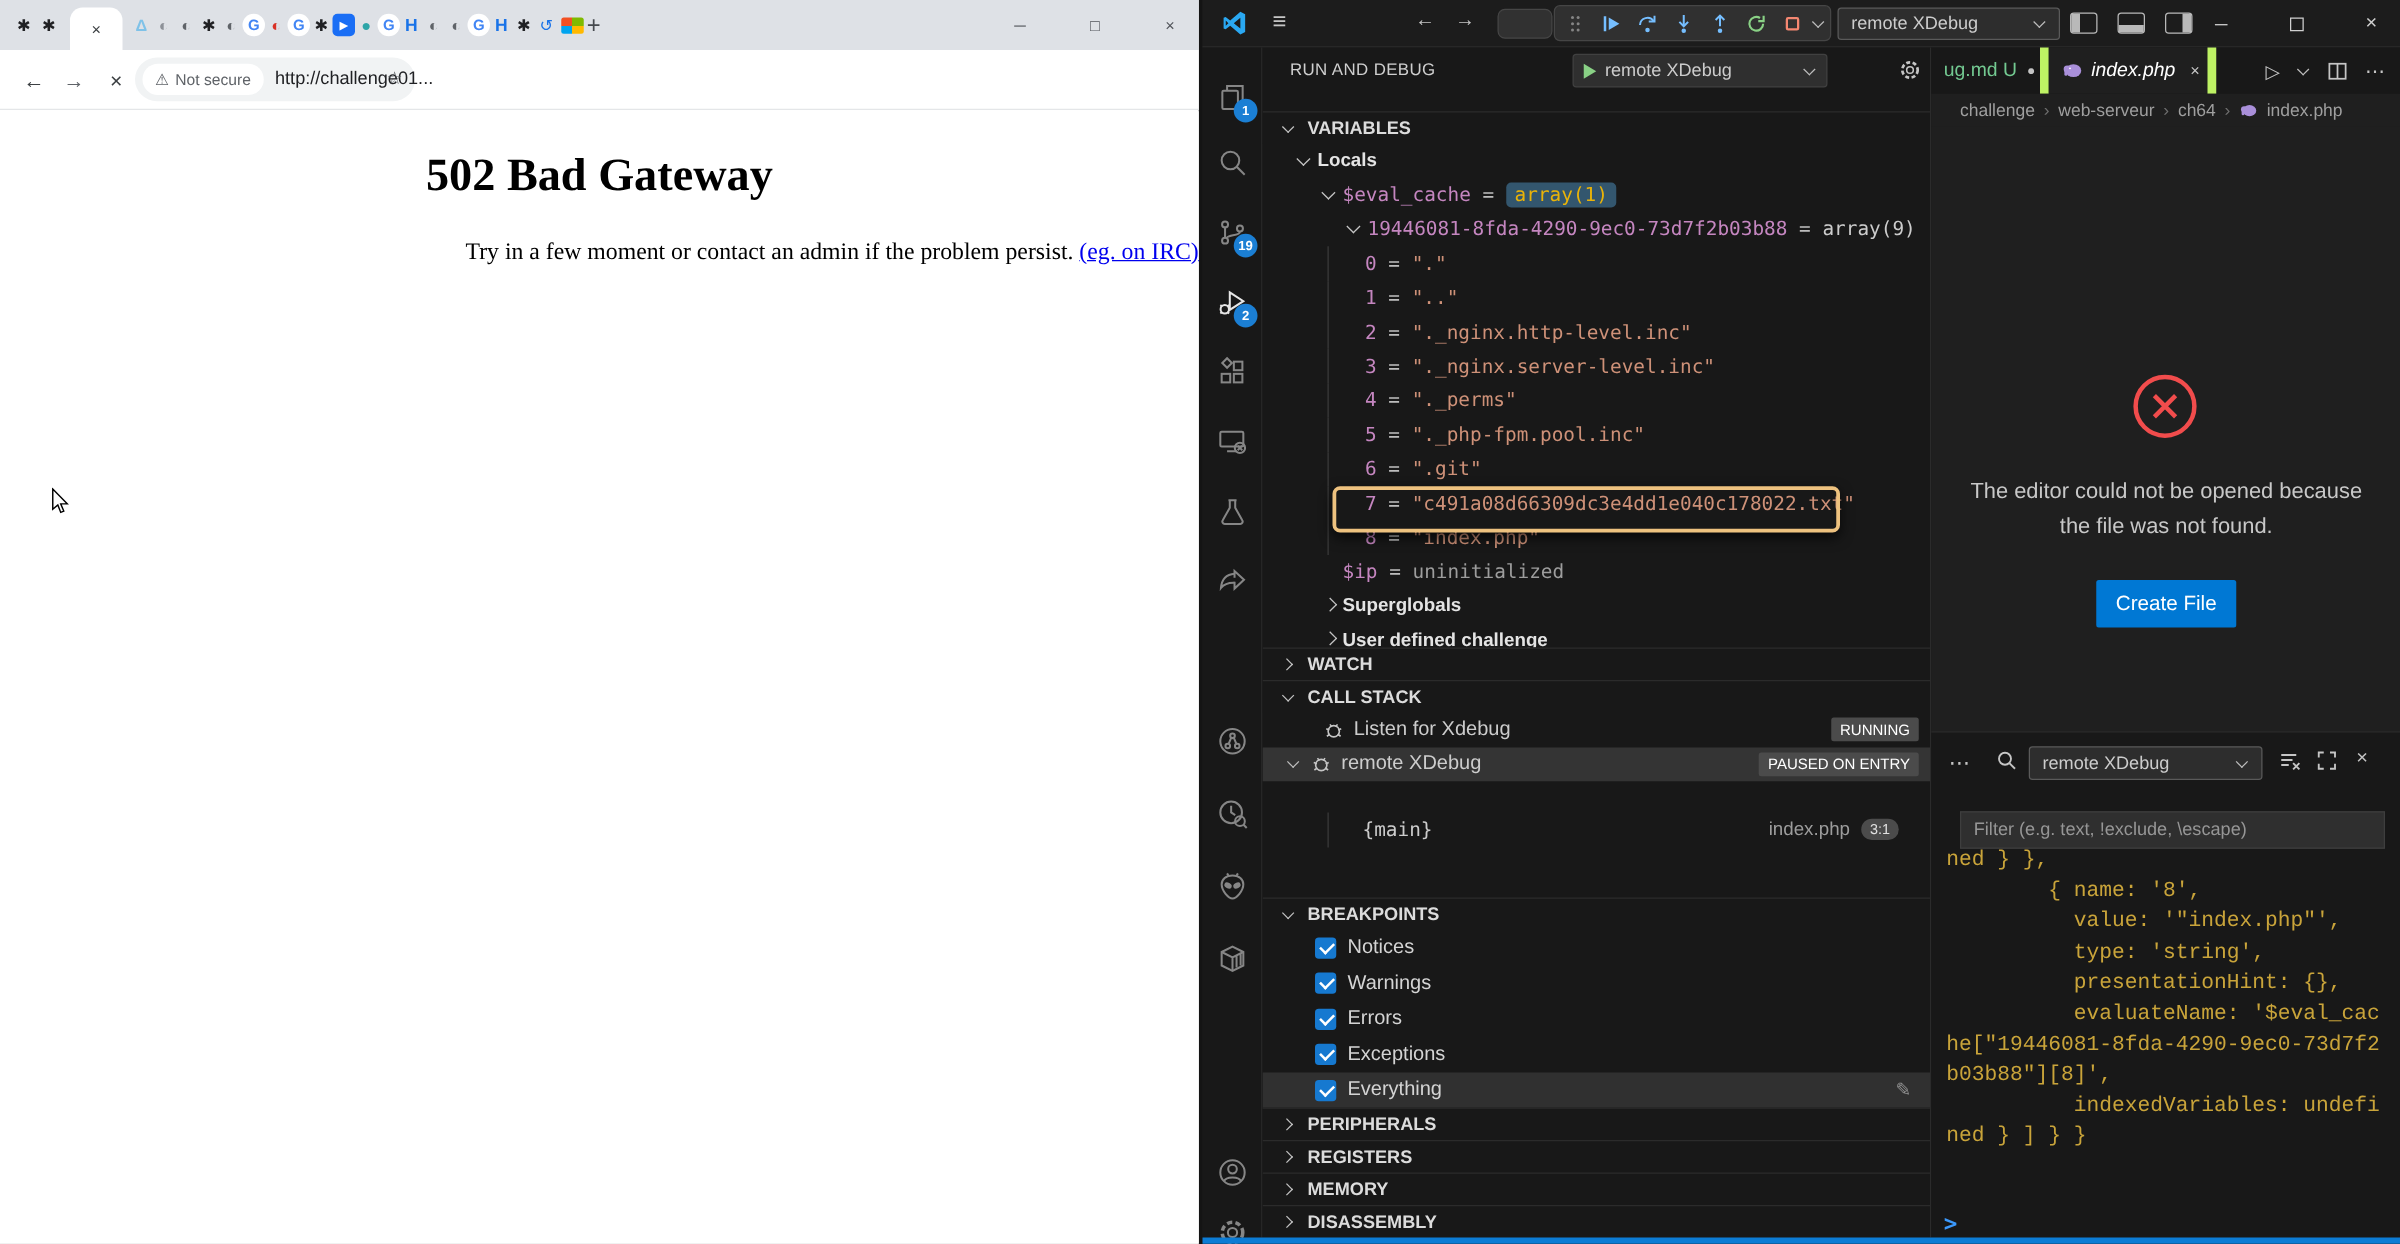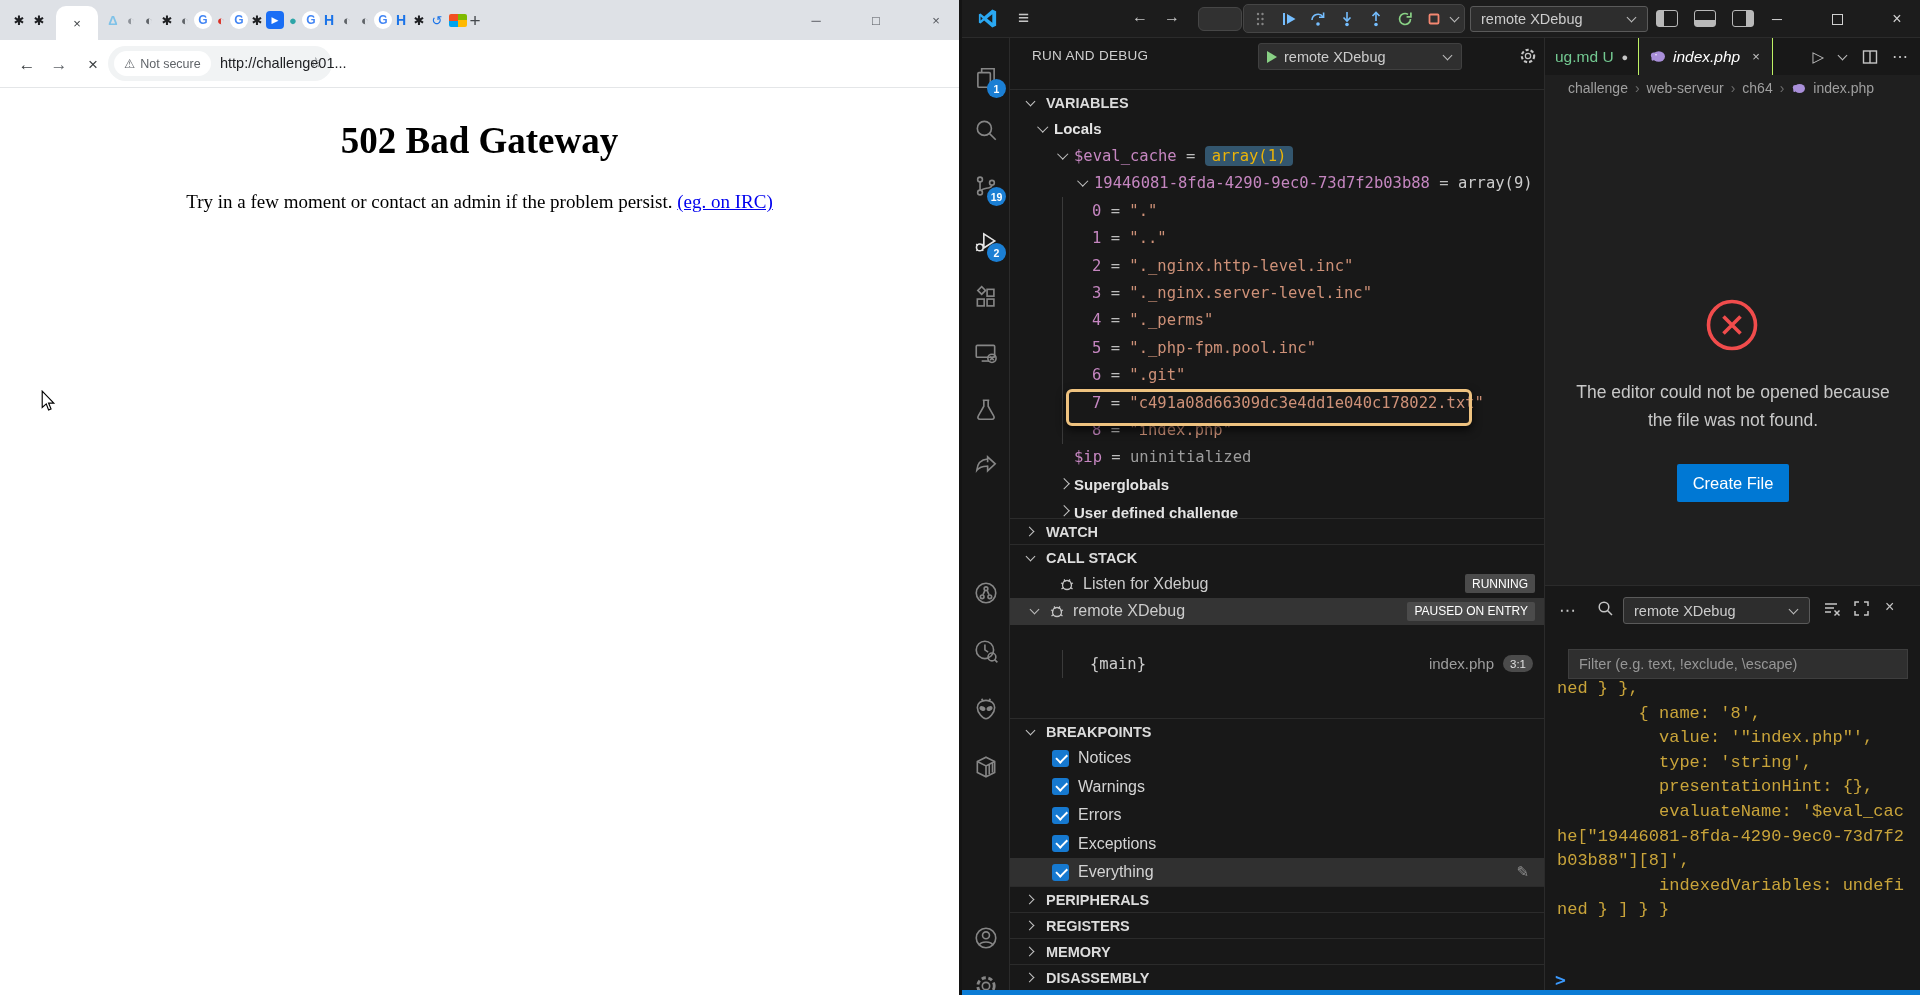--- a/index.html
+++ b/index.html
@@ -32,21 +32,21 @@
   .urltxt{position:absolute;left:112px;top:9px;font-size:14.5px;color:#202124;white-space:nowrap}
   .starico{position:absolute;right:10px;top:8px;font-size:14px;color:#5f6368}
   .extico{position:absolute;top:54px;width:20px;height:20px;display:flex;align-items:center;justify-content:center}
   .extsep{position:absolute;top:54px;width:1px;height:20px;background:#dadce0}
   .bwtxt{color:#2e9e44;font-weight:700;font-size:13px;font-family:"Liberation Sans",sans-serif}
   .ghbadge{position:absolute;left:706px;top:68px;background:#202124;color:#fff;font-size:10px;border-radius:4px;padding:1px 5px}
   .avatar{position:absolute;left:872px;top:51px;width:26px;height:26px;border-radius:50%;background:radial-gradient(circle at 40% 35%,#c9d4ae,#7a8a63 60%,#4c593d)}
   .menu3{position:absolute;left:924px;top:52px;width:24px;height:24px;display:flex;align-items:center;justify-content:center;color:#5f6368;font-size:16px}
   .bpage{position:absolute;left:0;top:89px;width:959px;height:906px;background:#fff}
   .err-h1{position:absolute;left:0;top:30px;width:959px;text-align:center;font-family:"Liberation Serif",serif;font-weight:700;font-size:37px;color:#000}
-  .err-p{position:absolute;left:0;top:102px;width:959px;text-align:center;font-family:"Liberation Serif",serif;font-size:19px;color:#000}
+  .err-p{position:absolute;left:0;top:102px;width:959px;text-align:right;font-family:"Liberation Serif",serif;font-size:19px;color:#000}
   .err-p a{color:#0000ee;text-decoration:underline}
   .cursor{position:absolute;left:38px;top:301px}
   
   .vscode{position:absolute;left:962px;top:0;width:958px;height:995px;background:#181818;color:#cccccc}
   .titlebar{position:absolute;left:0;top:0;width:958px;height:38px;background:#1c1c1c;border-bottom:1px solid #2b2b2b}
   .tbico{position:absolute;display:flex;align-items:center;justify-content:center;color:#c5c5c5}
   .searchstub{position:absolute;left:236px;top:7px;width:44px;height:24px;background:#313131;border:1px solid #464646;border-radius:6px}
   .dbgbar{position:absolute;left:281px;top:4px;width:222px;height:29px;background:#303030;border:1px solid #454545;border-radius:5px;display:flex;align-items:center;padding:0 4px;gap:4px}
   .dbtn{width:26px;height:24px;display:flex;align-items:center;justify-content:center}
   .cfgbox{position:absolute;left:508px;top:6px;width:178px;height:26px;background:#2d2d2d;border:1px solid #5a5a5a;border-radius:3px;display:flex;align-items:center;padding:0 10px;font-size:14.5px;color:#cccccc}
@@ -95,30 +95,30 @@
   .vrow.k-mut .vv{color:#9d9d9d}
   .vrow.k-chip .vv{color:#eab308;background:#33566e;border-radius:4px;padding:1px 7px}
   .vrow.k-hdr .nm{color:#e4e4e4;font-weight:700;font-family:"Liberation Sans",sans-serif;font-size:15px}
   .annbox{position:absolute;left:56px;top:351px;width:406px;height:37px;border:3.5px solid #eec27f;border-radius:6px;box-shadow:0 4px 10px rgba(0,0,0,.7);z-index:5}
   .csrow{position:absolute;left:0;width:535px;height:27.5px;display:flex;align-items:center;font-size:16px}
   .csrow .bugic{width:18px;height:18px;margin-right:7px;color:#c5c5c5}
   .csrow .bugic svg{width:18px;height:18px;stroke:currentColor;fill:none;stroke-width:1.3}
   .csrow.sel{background:#343434}
   .cbadge{margin-left:auto;margin-right:10px;background:#4b4b4b;color:#fff;font-size:12px;padding:2.5px 7px;border-radius:2px}
   .framefile{margin-left:auto;color:#9d9d9d;font-size:15px}
-  .posb{margin:0 12px 0 9px;background:#4b4b4b;color:#e0e0e0;font-size:11.5px;border-radius:10px;padding:2.5px 7px}
+  .posb{margin:0 26px 0 9px;background:#4b4b4b;color:#e0e0e0;font-size:11.5px;border-radius:10px;padding:2.5px 7px}
   .bprow{position:absolute;left:0;width:535px;height:28.5px;display:flex;align-items:center;padding-left:42px;font-size:16px;color:#d4d4d4}
   .bprow.sel{background:#303030}
   .bprow.sel::after{content:"✎";position:absolute;right:16px;color:#8f8f8f;font-size:15px}
   .cb{width:17px;height:17px;background:#1679d0;border-radius:3px;margin-right:9px;position:relative;flex:none}
   .cb::after{content:"";position:absolute;left:3.5px;top:4px;width:9px;height:4.5px;border-left:2px solid #fff;border-bottom:2px solid #fff;transform:rotate(-45deg)}
   
   .egroup{position:absolute;left:583px;top:38px;width:375px;height:547px;background:#1f1f1f}
   .tabbar{position:absolute;left:0;top:0;width:375px;height:37px;background:#181818;display:flex}
-  .etab{height:37px;display:flex;align-items:center;padding:0 10px;border-right:1px solid #bef264;font-size:15.5px;white-space:nowrap;overflow:hidden}
+  .etab{height:37px;display:flex;align-items:center;padding:0 10px;border-right:7px solid #bef264;font-size:15.5px;white-space:nowrap;overflow:hidden}
   .etab.part{width:94px;color:#73c991}
   .etab.part .dot{color:#c5c5c5;margin-left:8px;font-size:11px}
   .etab.act{background:#1f1f1f;color:#fff;font-style:italic;width:134px}
   .etab.act .cls{color:#c5c5c5;margin-left:12px;font-style:normal;font-size:13px}
   .eactions{margin-left:auto;display:flex;align-items:center;gap:14px;padding-right:12px;color:#c5c5c5}
   .crumb{position:absolute;left:0;top:37px;width:375px;height:26px;display:flex;align-items:center;gap:7px;padding-left:23px;font-size:14px;color:#9f9f9f;background:#1f1f1f}
   .crumb .csep{color:#6e6e6e}
   .ebody{position:absolute;left:0;top:62px;width:375px;height:484px}
   .errico{position:absolute;left:159px;top:197px;width:56px;height:56px}
   .phmsg{position:absolute;left:18px;top:278px;width:340px;text-align:center;font-size:17.5px;line-height:28px;color:#c8c8c8}

